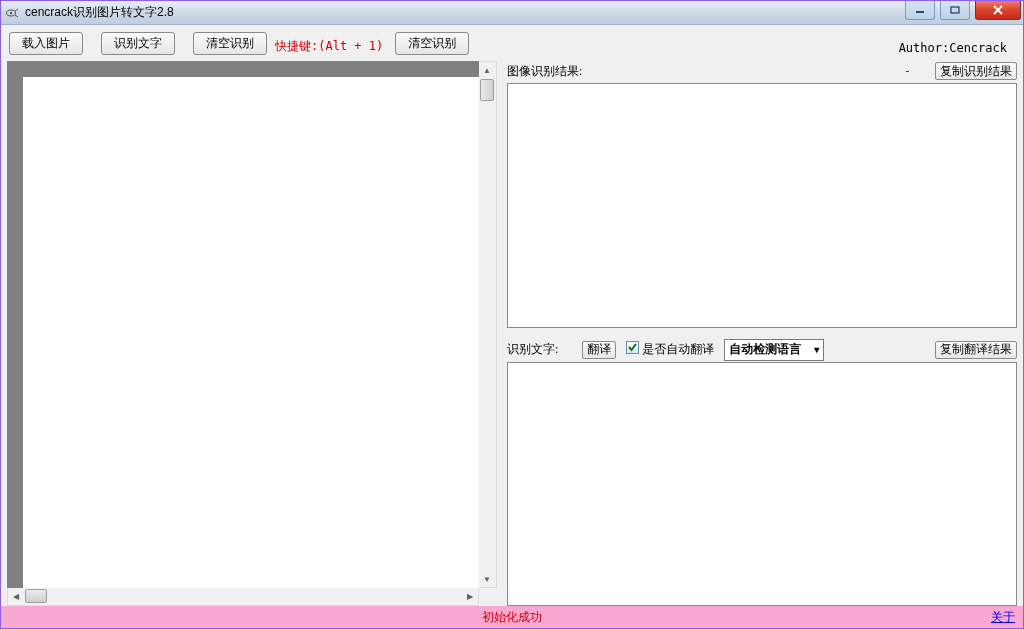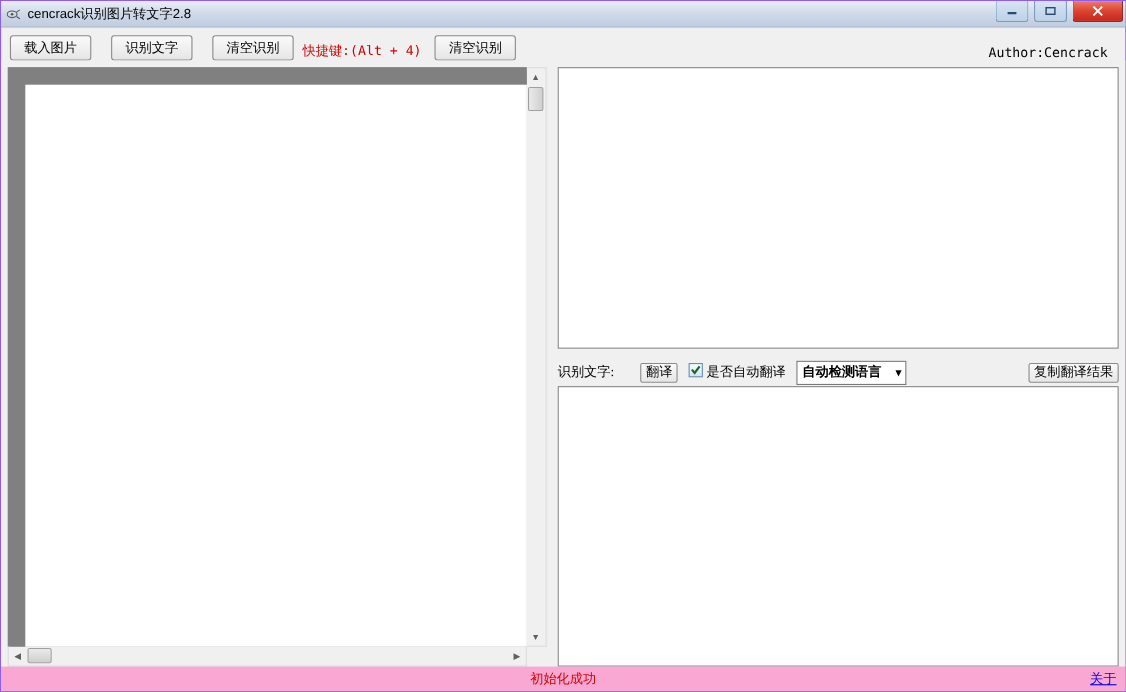--- a/index.html
+++ b/index.html
@@ -286,21 +286,21 @@
             <path d="M2 1 L10 9 M10 1 L2 9" stroke="#fff" stroke-width="1.8"></path>
           </svg>
       </div>
     </div>
   </div>
 
   <div class="toolbar-row">
     <div class="btn">载入图片</div>
     <div class="btn">识别文字</div>
     <div class="btn last-toolbar">清空识别</div>
-    <span class="shortcut-label">快捷键:(Alt + 4)</span>
+    <span class="shortcut-label">快捷键:(Alt + 1)</span>
     <div class="btn">清空识别</div>
     <span class="author-label">Author:Cencrack</span>
   </div>
 
   <div class="content">
 
     <div class="left-panel">
       <div class="image-viewer">
         <div class="image-canvas-wrap">
           <div class="image-canvas">
@@ -316,20 +316,26 @@
           <div class="scroll-arrow left">◀</div>
           <div class="hthumb"></div>
           <div class="scroll-arrow right">▶</div>
         </div>
         <div class="scroll-corner"></div>
       </div>
     </div>
 
     <div class="right-panel">
 
+      <div class="section-header">
+        <span class="label">图像识别结果:</span>
+        <span class="spacer"></span>
+        <span class="red-dash">-</span>
+        <div class="small-btn">复制识别结果</div>
+      </div>
       <div class="textarea recognition"></div>
 
       <div class="section-header">
         <span class="label">识别文字:</span>
         <div style="width:24px"></div>
         <div class="small-btn trans">翻译</div>
         <div class="chk-wrap">
           <div class="chk">
             <svg width="11" height="11">
                 <path d="M2 5 L4.5 8 L9 2" fill="none" stroke="#1a6b1a" stroke-width="2"></path>

